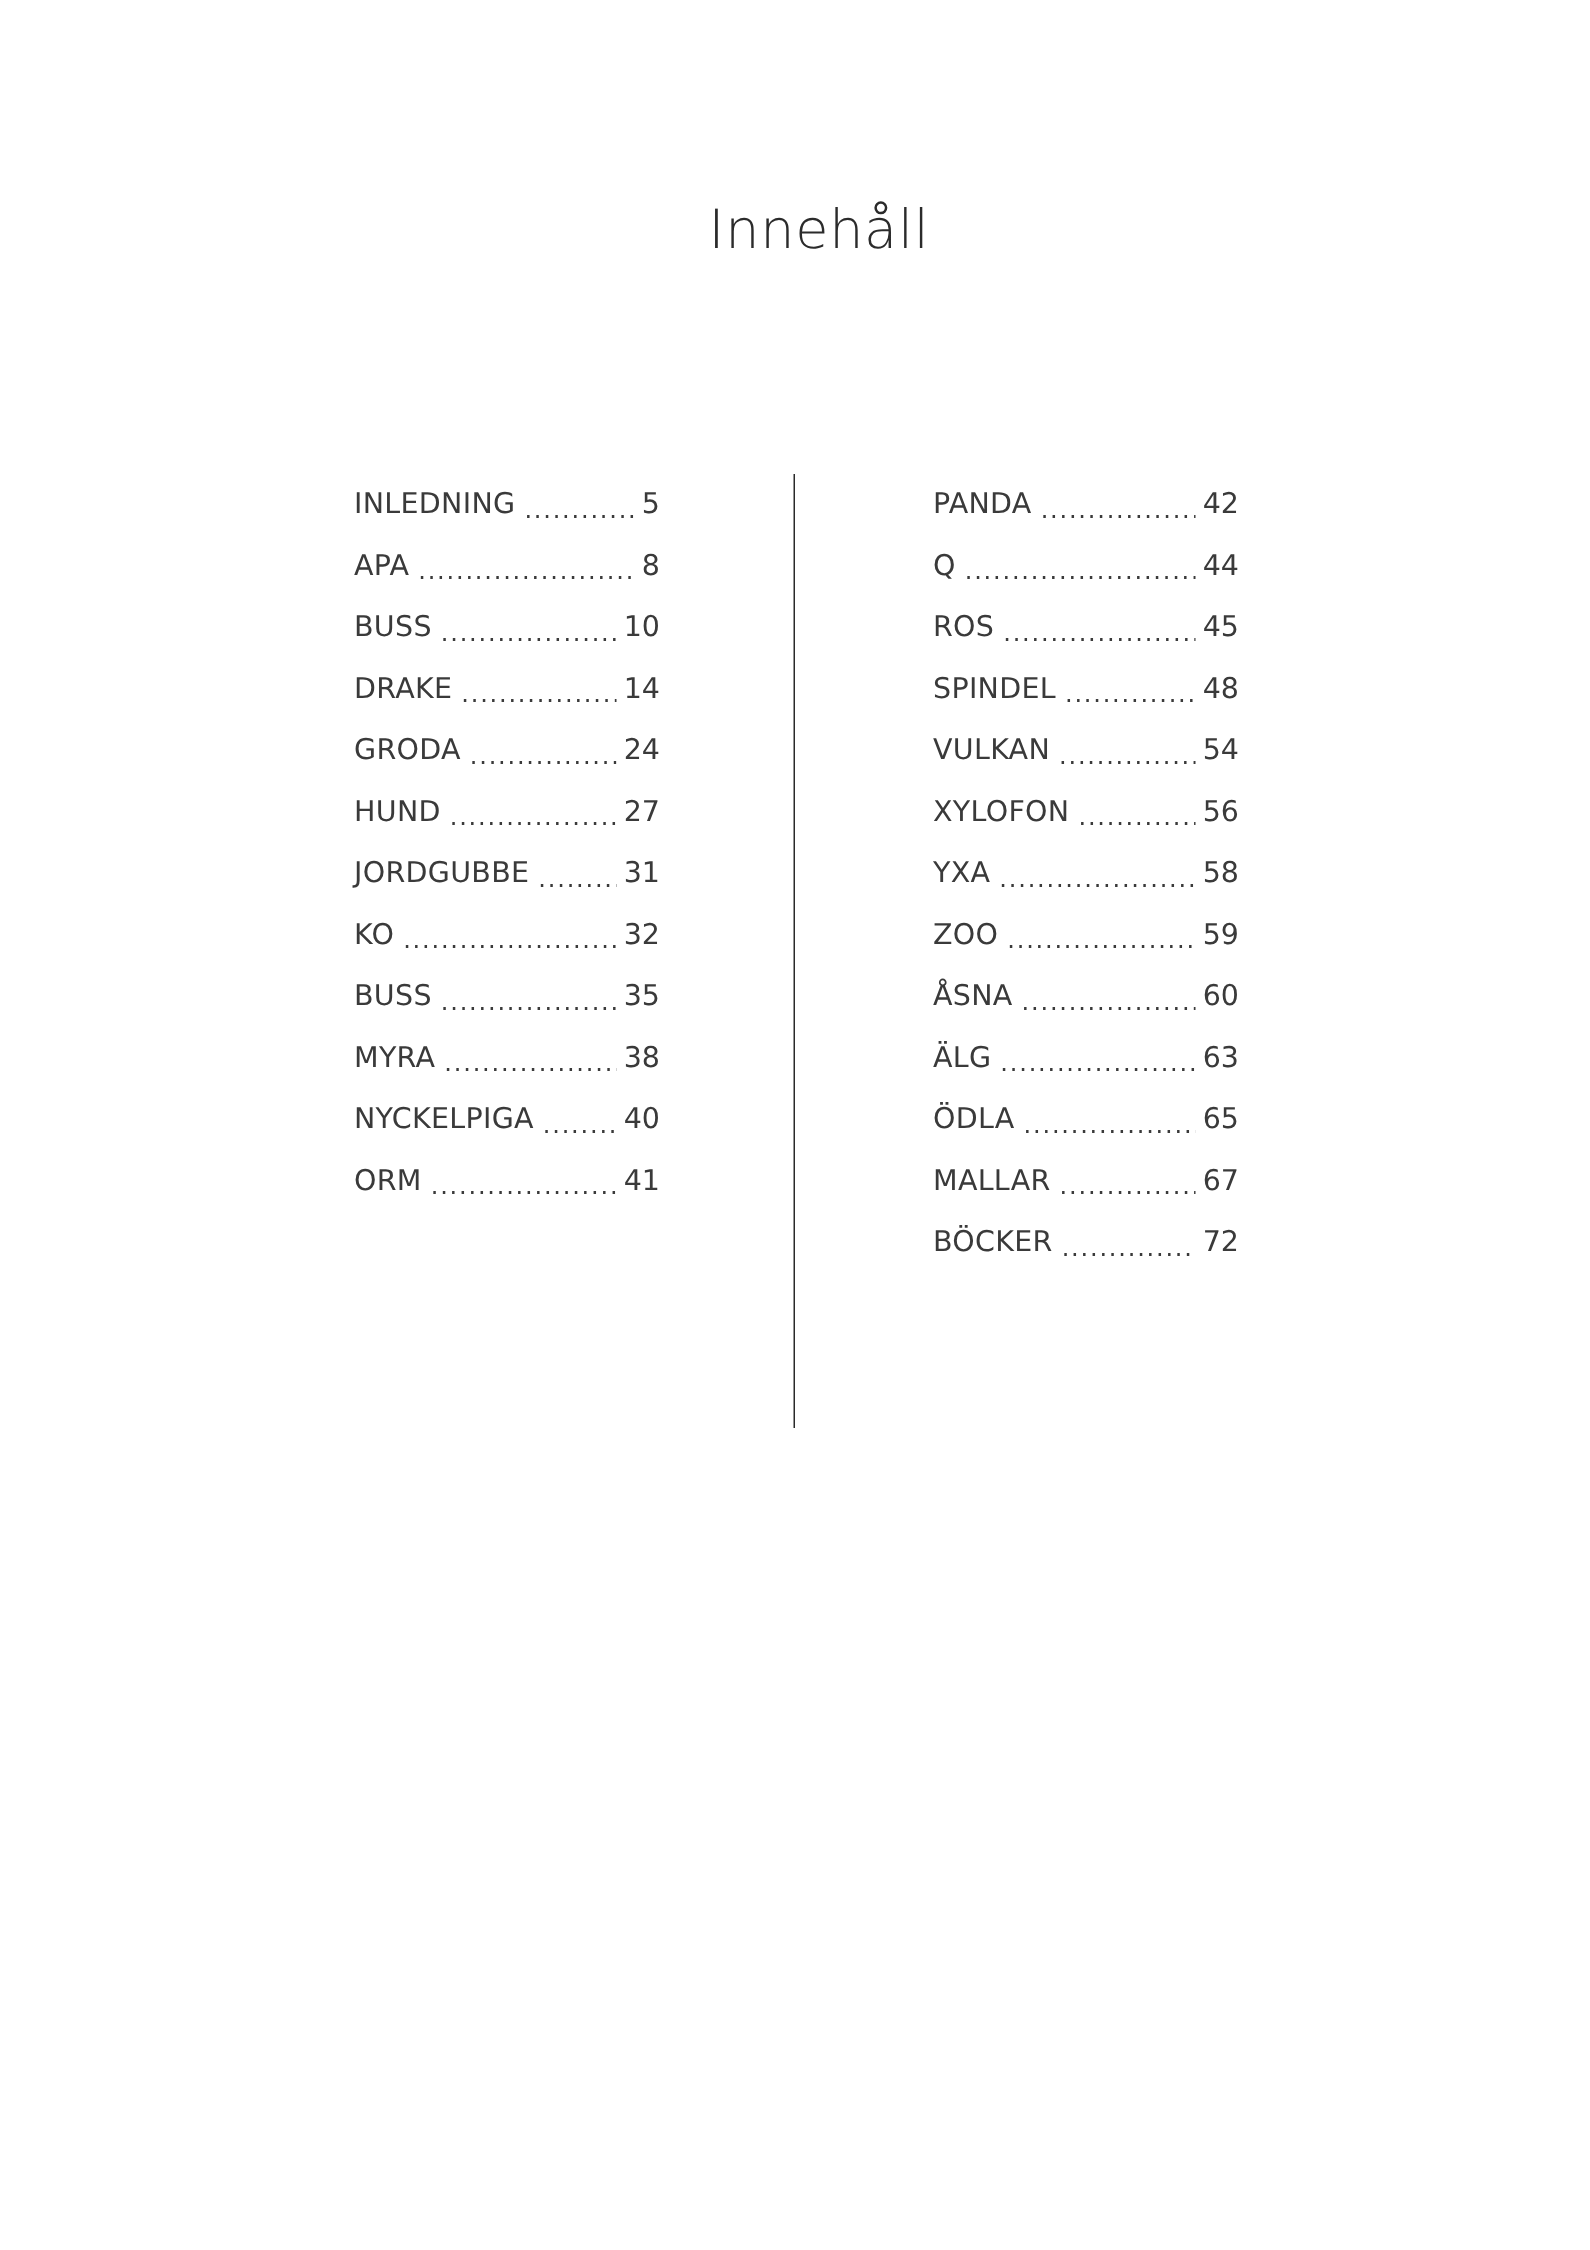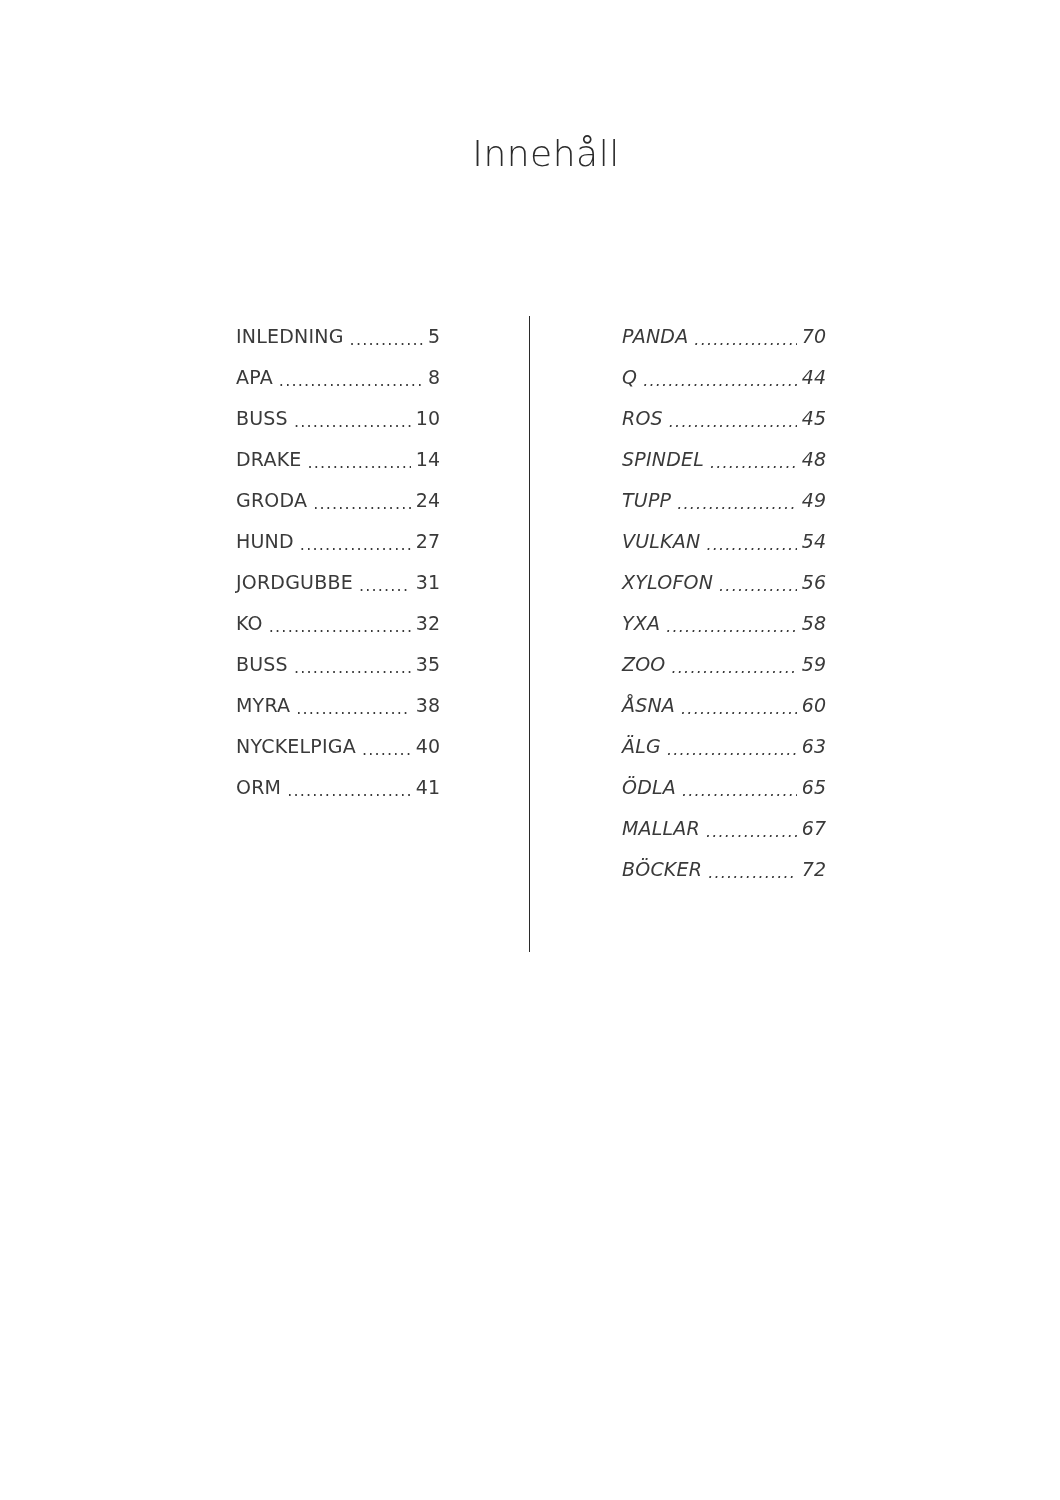--- a/index.html
+++ b/index.html
@@ -29,21 +29,21 @@
       line-height: 44px;
       font-family: "DejaVu Sans", sans-serif;
       font-weight: 300;
     }
     .col {
       position: absolute;
       top: 312px;
       width: 204px;
     }
     .col.left { left: 236px; }
-    .col.right { left: 622px; font-style: italic; }
+    .col.right { left: 622px; }
     .entry {
       display: flex;
       align-items: flex-end;
       height: 41px;
       font-size: 19px;
       line-height: 34px;
       color: #3a3a3a;
       white-space: nowrap;
     }
     .entry .label {
@@ -147,43 +147,38 @@
       <span class="page">41</span>
     </div>
 </div>
 
 <div class="divider"></div>
 
 <div class="col right">
   <div class="entry">
       <span class="label">PANDA</span>
       <span class="leader"></span>
-      <span class="page">70</span>
+      <span class="page">42</span>
     </div>
   <div class="entry">
       <span class="label">Q</span>
       <span class="leader"></span>
       <span class="page">44</span>
     </div>
   <div class="entry">
       <span class="label">ROS</span>
       <span class="leader"></span>
       <span class="page">45</span>
     </div>
   <div class="entry">
       <span class="label">SPINDEL</span>
       <span class="leader"></span>
       <span class="page">48</span>
     </div>
   <div class="entry">
-      <span class="label">TUPP</span>
-      <span class="leader"></span>
-      <span class="page">49</span>
-    </div>
-  <div class="entry">
       <span class="label">VULKAN</span>
       <span class="leader"></span>
       <span class="page">54</span>
     </div>
   <div class="entry">
       <span class="label">XYLOFON</span>
       <span class="leader"></span>
       <span class="page">56</span>
     </div>
   <div class="entry">

